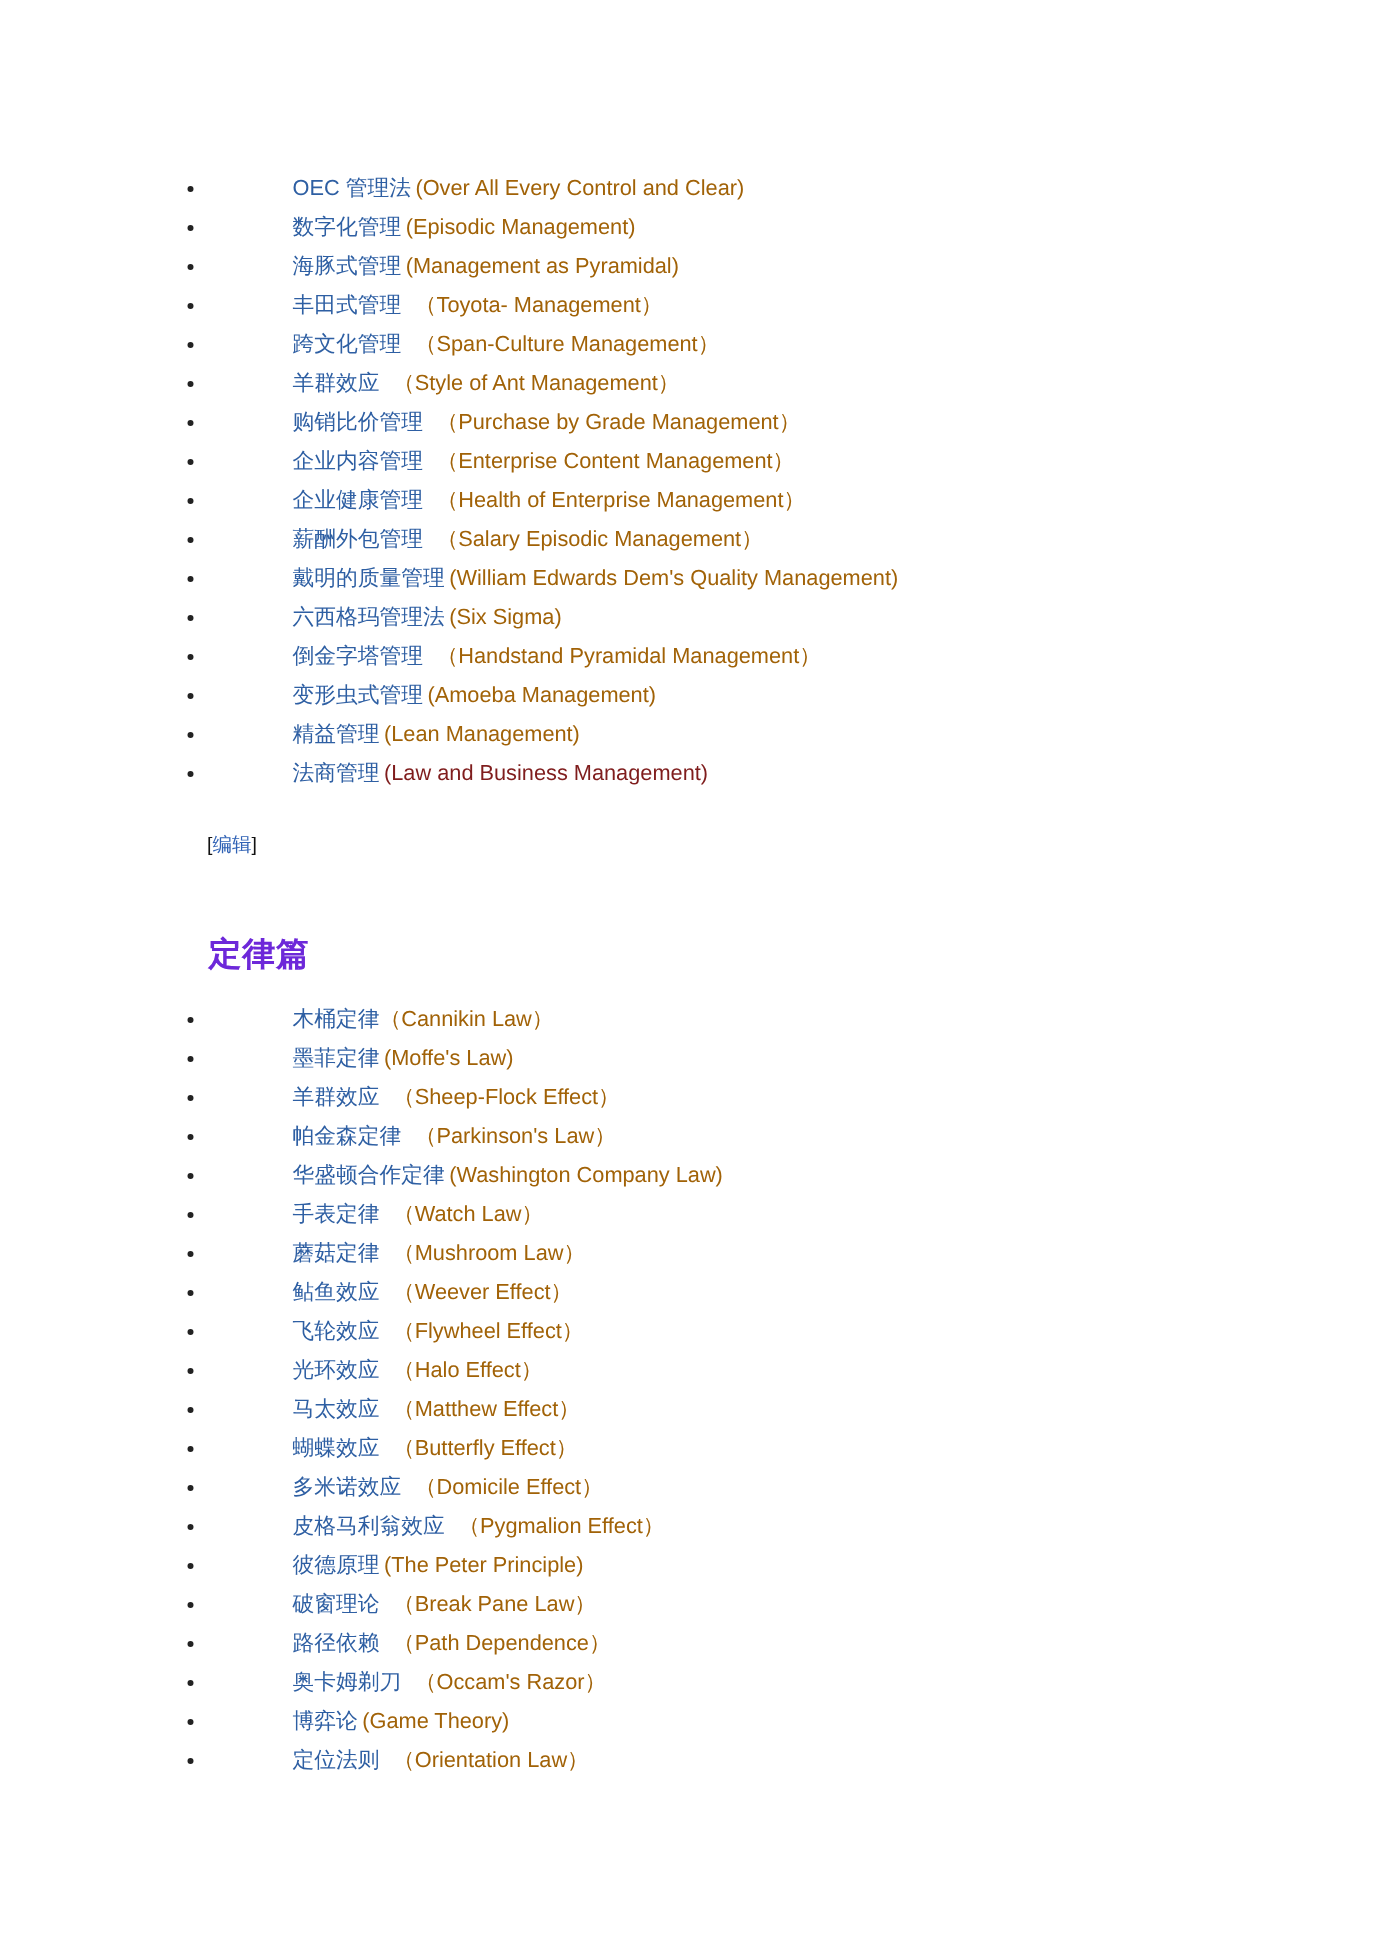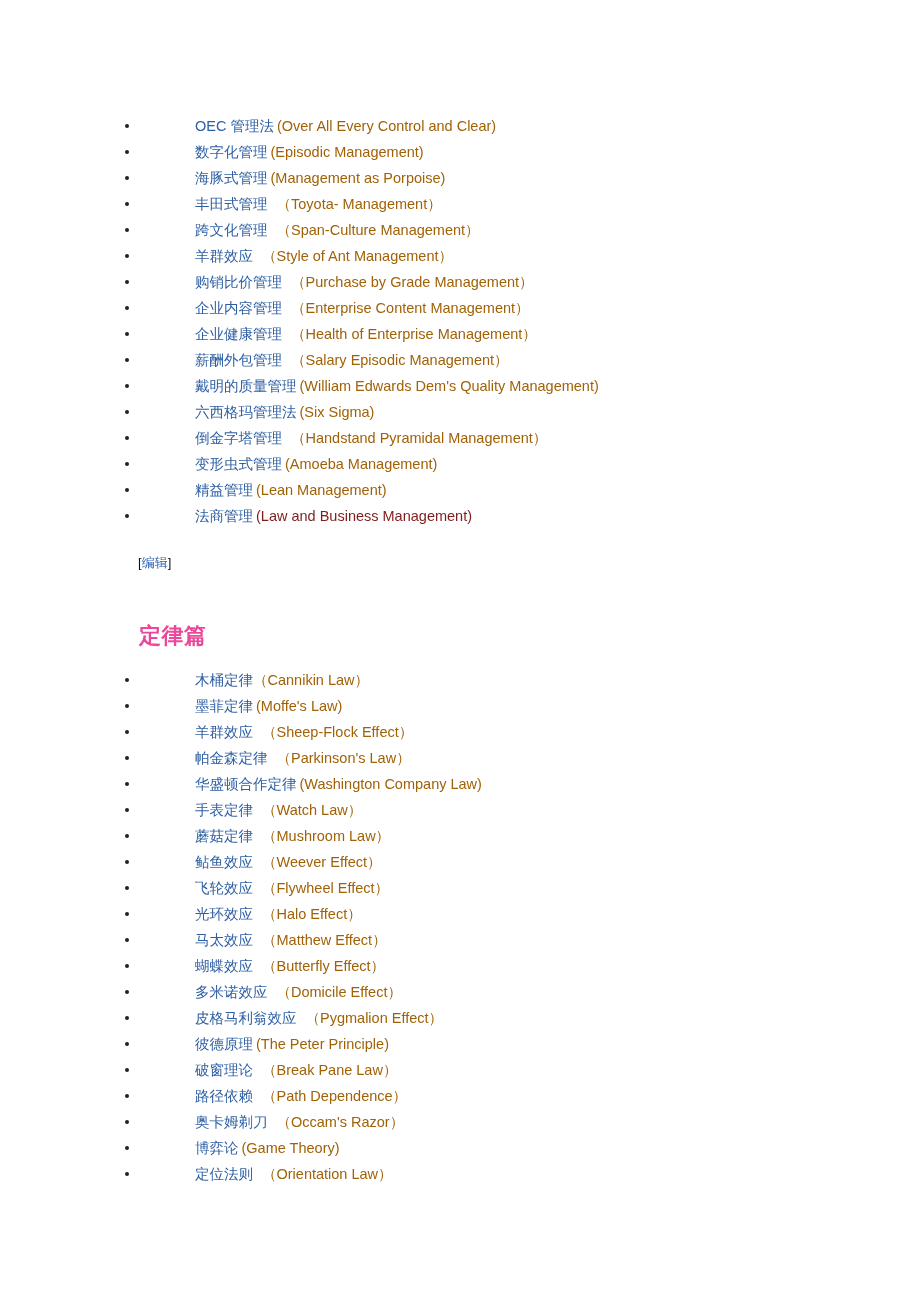--- a/index.html
+++ b/index.html
@@ -90,21 +90,21 @@
   #edit-marker .edit-link { color: #3062b5; }
 
   
   #section-heading {
     position: absolute;
     top: 603px;
     left: 139px;
     font-size: 22px;
     line-height: 30px;
     font-weight: bold;
-    color: #ec4899;
+    color: #6d28d9;
     letter-spacing: 0.5px;
     white-space: nowrap;
     text-align: center;
   }
 
   
   #list-dinglv {
     position: absolute;
     top: 667px;
     left: 0;
@@ -112,21 +112,21 @@
   }
 </style>
 </head>
 <body>
 
 <div class="page">
 
   <ul class="bullet-list" id="list-guanli">
       <li><span class="lnk">OEC 管理法</span><span class="lnk-alt sp-sm">(Over All Every Control and Clear)</span></li>
       <li><span class="lnk">数字化管理</span><span class="lnk-alt sp-sm">(Episodic Management)</span></li>
-      <li><span class="lnk">海豚式管理</span><span class="lnk-alt sp-sm">(Management as Porpoise)</span></li>
+      <li><span class="lnk">海豚式管理</span><span class="lnk-alt sp-sm">(Management as Pyramidal)</span></li>
       <li><span class="lnk">丰田式管理</span><span class="lnk-alt sp-md">（Toyota- Management）</span></li>
       <li><span class="lnk">跨文化管理</span><span class="lnk-alt sp-md">（Span-Culture Management）</span></li>
       <li><span class="lnk">羊群效应</span><span class="lnk-alt sp-md">（Style of Ant Management）</span></li>
       <li><span class="lnk">购销比价管理</span><span class="lnk-alt sp-md">（Purchase by Grade Management）</span></li>
       <li><span class="lnk">企业内容管理</span><span class="lnk-alt sp-md">（Enterprise Content Management）</span></li>
       <li><span class="lnk">企业健康管理</span><span class="lnk-alt sp-md">（Health of Enterprise Management）</span></li>
       <li><span class="lnk">薪酬外包管理</span><span class="lnk-alt sp-md">（Salary Episodic Management）</span></li>
       <li><span class="lnk">戴明的质量管理</span><span class="lnk-alt sp-sm">(William Edwards Dem's Quality Management)</span></li>
       <li><span class="lnk">六西格玛管理法</span><span class="lnk-alt sp-sm">(Six Sigma)</span></li>
       <li><span class="lnk">倒金字塔管理</span><span class="lnk-alt sp-md">（Handstand Pyramidal Management）</span></li>

